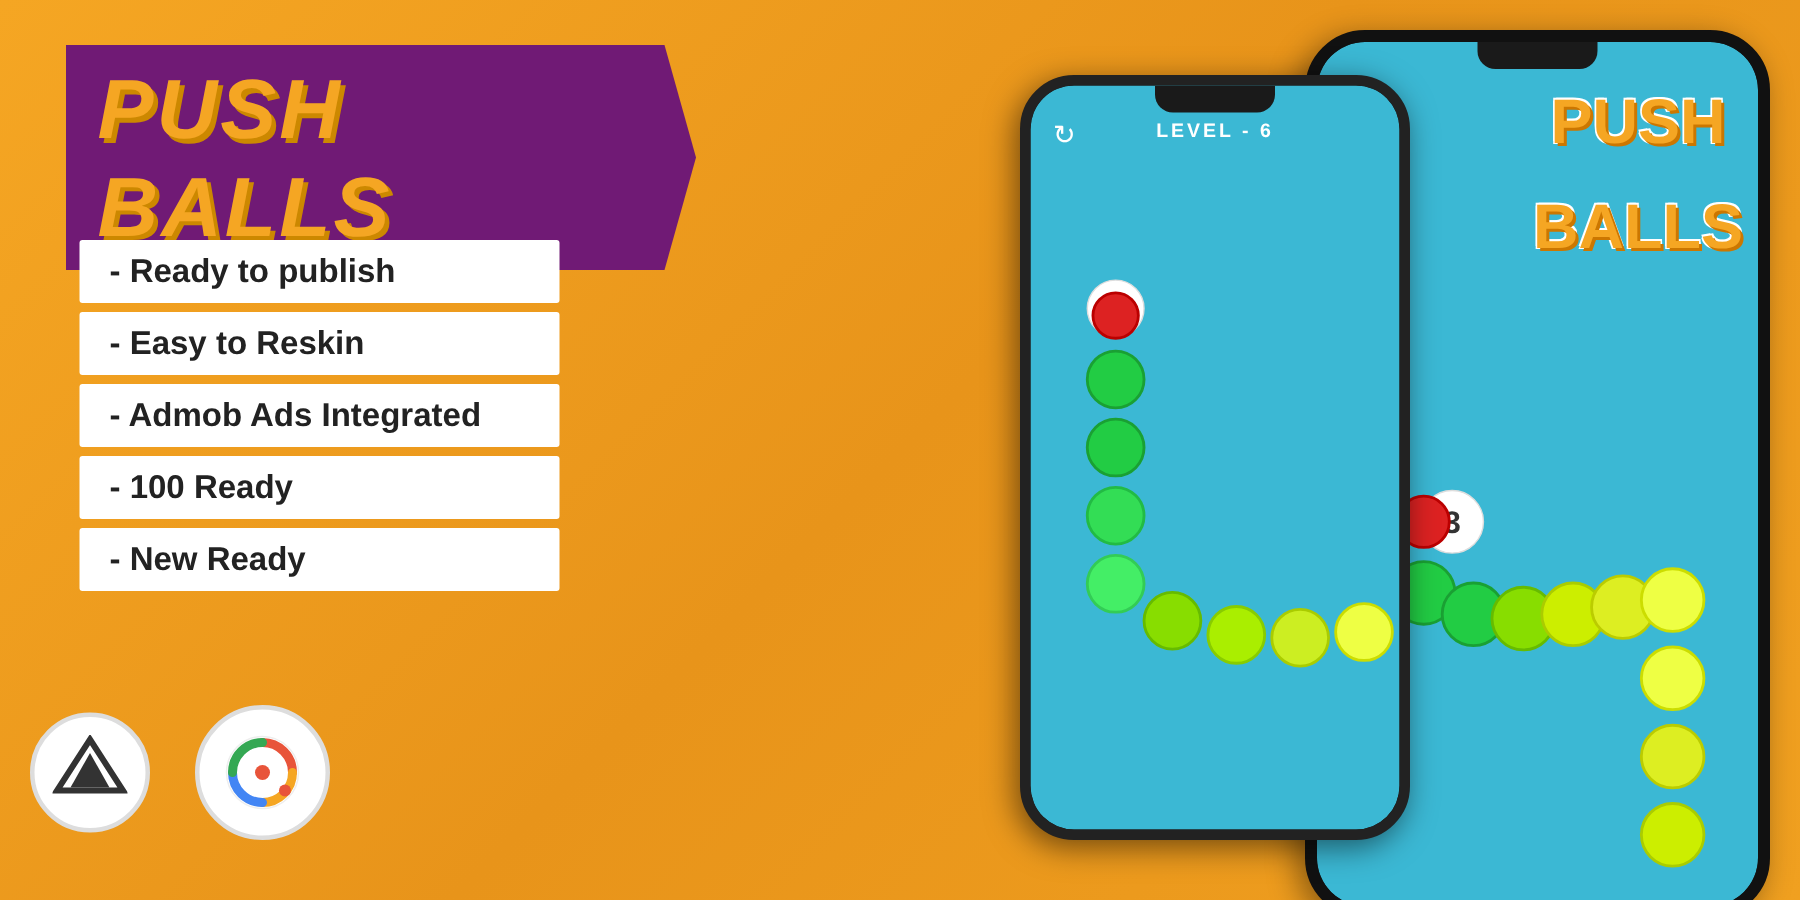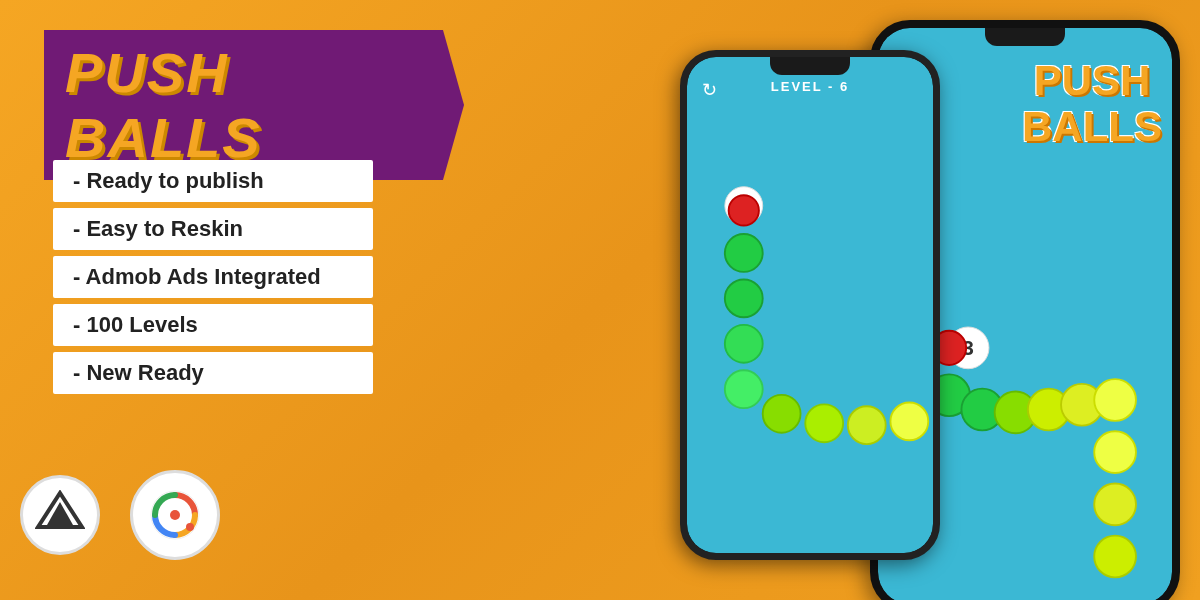--- a/index.html
+++ b/index.html
@@ -173,20 +173,21 @@
     }
 
     .balls-text {
       font-size: 42px;
       font-weight: 900;
       color: #F5A623;
       font-family: 'Arial Black', Arial, sans-serif;
       text-shadow: 2px 2px 0 #CC7700, -1px -1px 0 white, 1px -1px 0 white, -1px 1px 0 white, 1px 1px 0 white;
       line-height: 1.1;
       display: block;
+      margin-top: 24px;
     }
 
     
     .level-text {
       position: absolute;
       top: 22px;
       left: 50%;
       transform: translateX(-50%);
       font-size: 13px;
       color: white;
@@ -221,21 +222,21 @@
 
 <div class="title-banner">
   <span class="title-text">PUSH BALLS</span>
 </div>
 
 <div class="features">
 
 <div class="feature-item">- Ready to publish</div>
     <div class="feature-item">- Easy to Reskin</div>
     <div class="feature-item">- Admob Ads Integrated</div>
-    <div class="feature-item">- 100 Levels</div>
+    <div class="feature-item">- 100 Ready</div>
     <div class="feature-item">- New Ready</div>
   </div>
 
 <div class="bottom-icons">
   <div class="unity-icon">
     <svg width="50" height="50" viewBox="0 0 50 50">
       <polygon points="25,3 47,37 3,37" fill="none" stroke="#333" stroke-width="4"></polygon>
       <polygon points="25,12 38,35 12,35" fill="#333"></polygon>
     </svg>
   </div>

